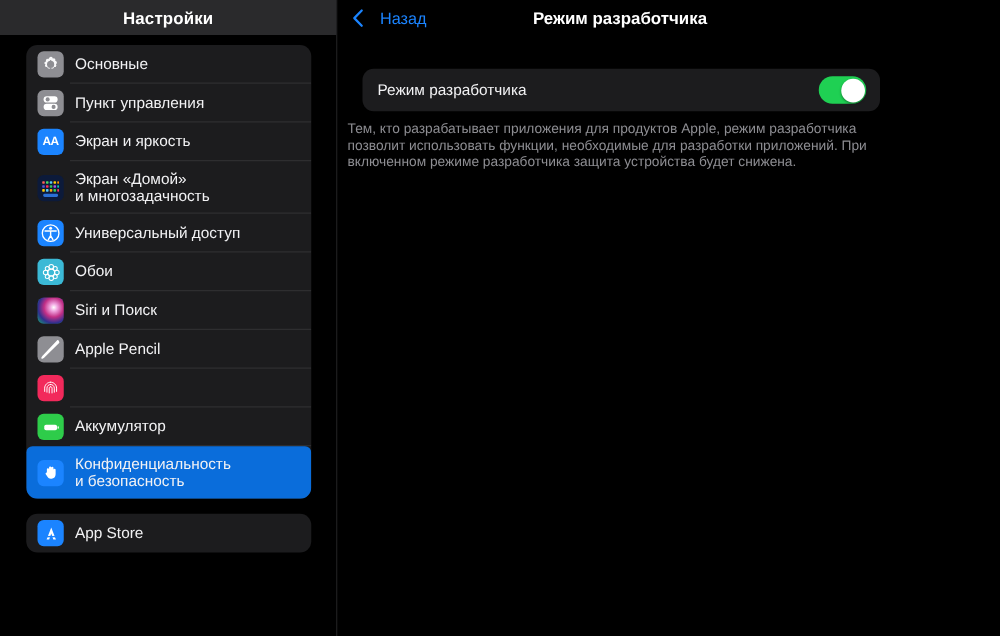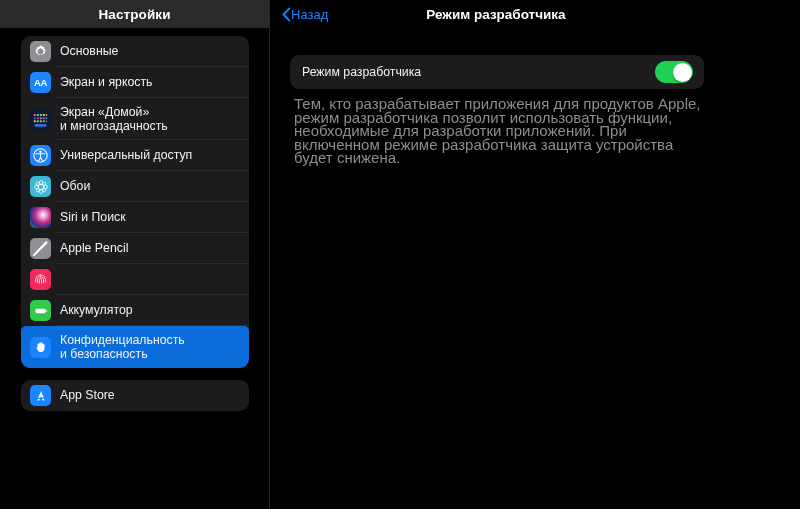--- a/index.html
+++ b/index.html
@@ -136,21 +136,21 @@
     position: relative;
     height: 28px;
     display: flex;
     align-items: center;
   }
   #back-button {
     position: absolute;
     left: 12px;
     display: flex;
     align-items: center;
-    gap: 0;
+    gap: 13px;
     cursor: pointer;
   }
   #back-chevron { display: block; }
   #back-label {
     color: #1b84ff;
     font-size: 13px;
   }
   #detail-title {
     width: 100%;
     text-align: center;
@@ -189,23 +189,23 @@
     position: absolute;
     top: 1.5px;
     left: 17.5px;
     width: 19px;
     height: 19px;
     border-radius: 50%;
     background: #ffffff;
     box-shadow: 0 1px 2px rgba(0,0,0,.4);
   }
   #dev-description {
-    margin: 8px 20px 0 24px;
+    margin: 8px 20px 0 8px;
     color: #8d8d92;
-    font-size: 15px;
+    font-size: 11px;
     line-height: 13.6px;
     max-width: 500px;
   }
 </style>
 </head>
 <body>
 
 <div id="root">
 
   <div id="sidebar">
@@ -225,20 +225,32 @@
                 <path d="M12 2.2l1.9.5.9 1.7 1.9-.2 1.4 1.4-.2 1.9 1.7.9.5 1.9-1.3 1.4.6 1.8-.9 1.8-1.9.2-1 1.6-1.9.4-1.6-1.1-1.7 1.1-1.9-.4-1-1.6-1.9-.2-.9-1.8.6-1.8L3.9 11l.5-1.9 1.7-.9-.2-1.9 1.4-1.4 1.9.2.9-1.7z" opacity=".95"></path>
               </g>
               <circle cx="12" cy="12" r="4.6" fill="#8e8e93"></circle>
               <rect x="11.2" y="6.6" width="1.6" height="5.8" fill="#8e8e93"></rect>
             </svg>
           </div>
           <div class="row-label">Основные</div>
           <div class="sep"></div>
         </div>
 
+        <div class="row">
+          <div class="ic ic-gray">
+            <svg width="15" height="15" viewBox="0 0 24 24">
+              <rect x="3" y="3.2" width="18" height="8" rx="4" fill="#ffffff"></rect>
+              <circle cx="8.2" cy="7.2" r="2.6" fill="#8e8e93"></circle>
+              <rect x="3" y="12.8" width="18" height="8" rx="4" fill="#ffffff"></rect>
+              <circle cx="15.8" cy="16.8" r="2.6" fill="#8e8e93"></circle>
+            </svg>
+          </div>
+          <div class="row-label">Пункт управления</div>
+          <div class="sep"></div>
+        </div>
 
         <div class="row">
           <div class="ic ic-blue">
             <span class="aa-text">AA</span>
           </div>
           <div class="row-label">Экран и яркость</div>
           <div class="sep"></div>
         </div>
 
         <div class="row two-line">

